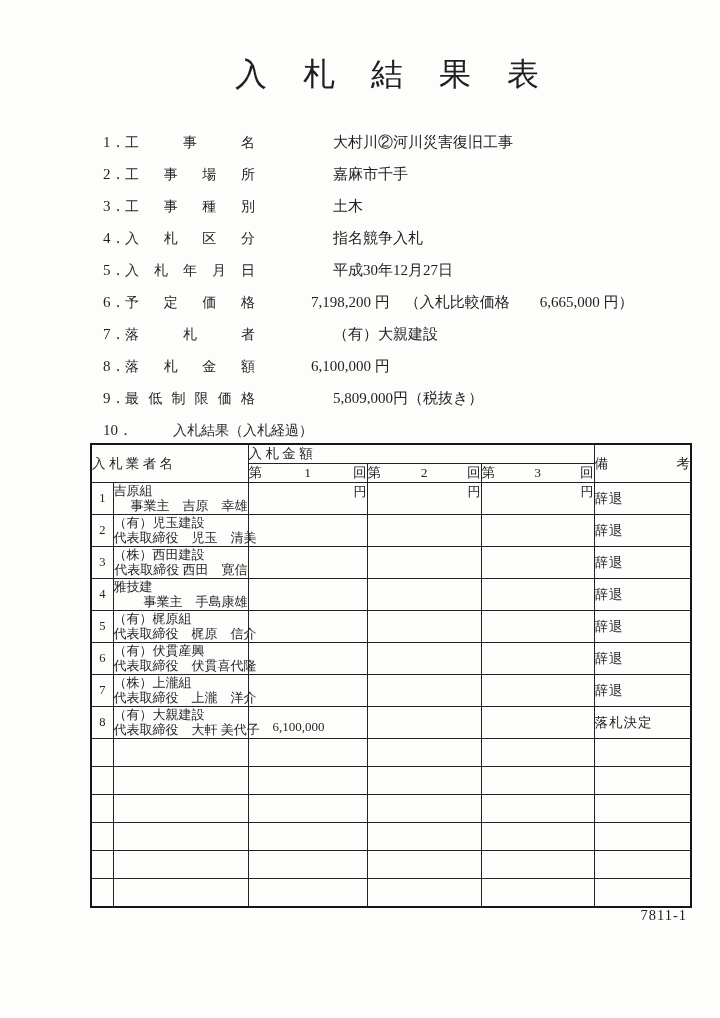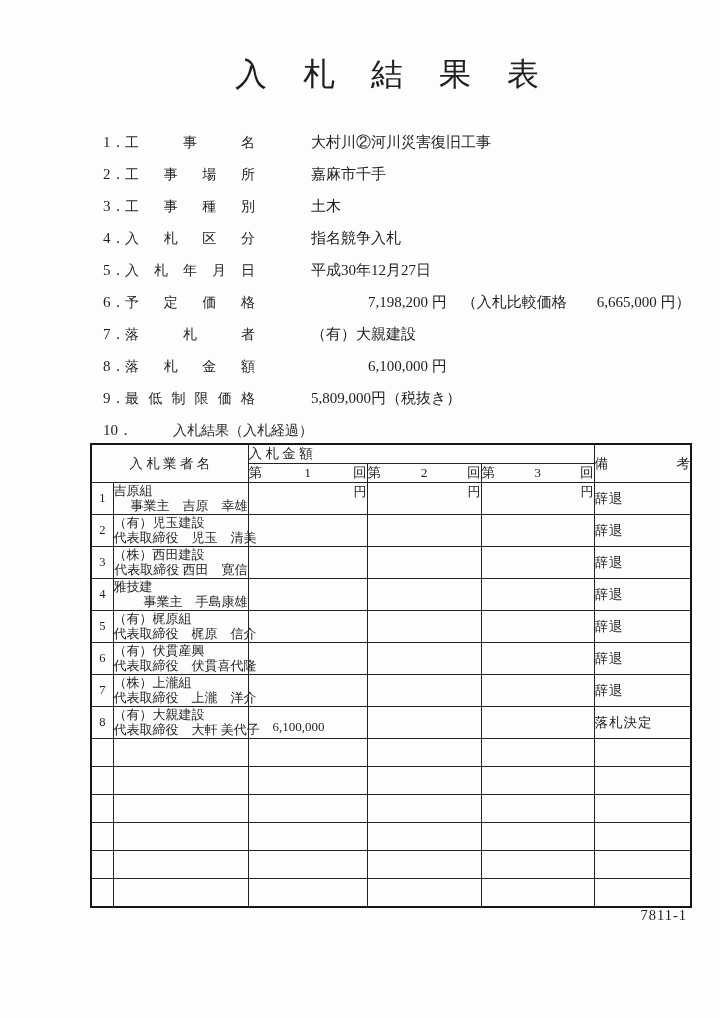--- a/index.html
+++ b/index.html
@@ -23,34 +23,34 @@
   }
 
   
   .items { position: absolute; top: 133px; left: 103px; font-size: 15px; }
   .item { display: flex; align-items: flex-start; height: 32px; line-height: 19px; }
   .item-no { flex: none; width: 22px; white-space: pre; }
   .item-label {
     flex: none; width: 130px; font-size: 14px; line-height: 19px;
     text-align: justify; text-align-last: justify; white-space: normal;
   }
-  .item-value { margin-left: 56px; white-space: pre; }
-  .item-value.indent { margin-left: 113px; }
+  .item-value { margin-left: 78px; white-space: pre; }
+  .item-value.indent { margin-left: 56px; }
   .item.last .item-label { width: auto; text-align: left; text-align-last: auto; margin-left: 48px; }
 
   
   table.bid-table {
     position: absolute; left: 90px; top: 443px;
     width: 600px; border-collapse: collapse; table-layout: fixed;
     font-size: 13px;
   }
   table.bid-table { border: 2px solid #161616; }
   .bid-table th, .bid-table td { border: 1.5px solid #222; padding: 0; font-weight: normal; }
   thead tr { height: 18px; }
-  .h-bidder { text-align: center; font-size: 13.5px; white-space: pre; }
+  .h-bidder { text-align: left; font-size: 13.5px; white-space: pre; }
   .h-amount { text-align: left; font-size: 13.5px; white-space: pre; }
   .h-round  { text-align: justify; text-align-last: justify; padding: 0 14px; font-size: 13.5px; margin-top: 15px; }
   .h-remarks{ text-align: justify; text-align-last: justify; padding: 0 10px; font-size: 13.5px; }
 
   tbody tr.data-row { height: 32px; }
   tbody tr.empty-row { height: 28px; }
   .c-no   { text-align: center; font-size: 12.5px; vertical-align: middle; }
   .c-name { vertical-align: top; padding: 1px 2px 1px 5px; line-height: 15px; font-size: 13px; font-family: Liberation Serif, serif; }
   .c-name .rep { white-space: pre; text-align: right; }
   .c-name .company { white-space: pre; }

